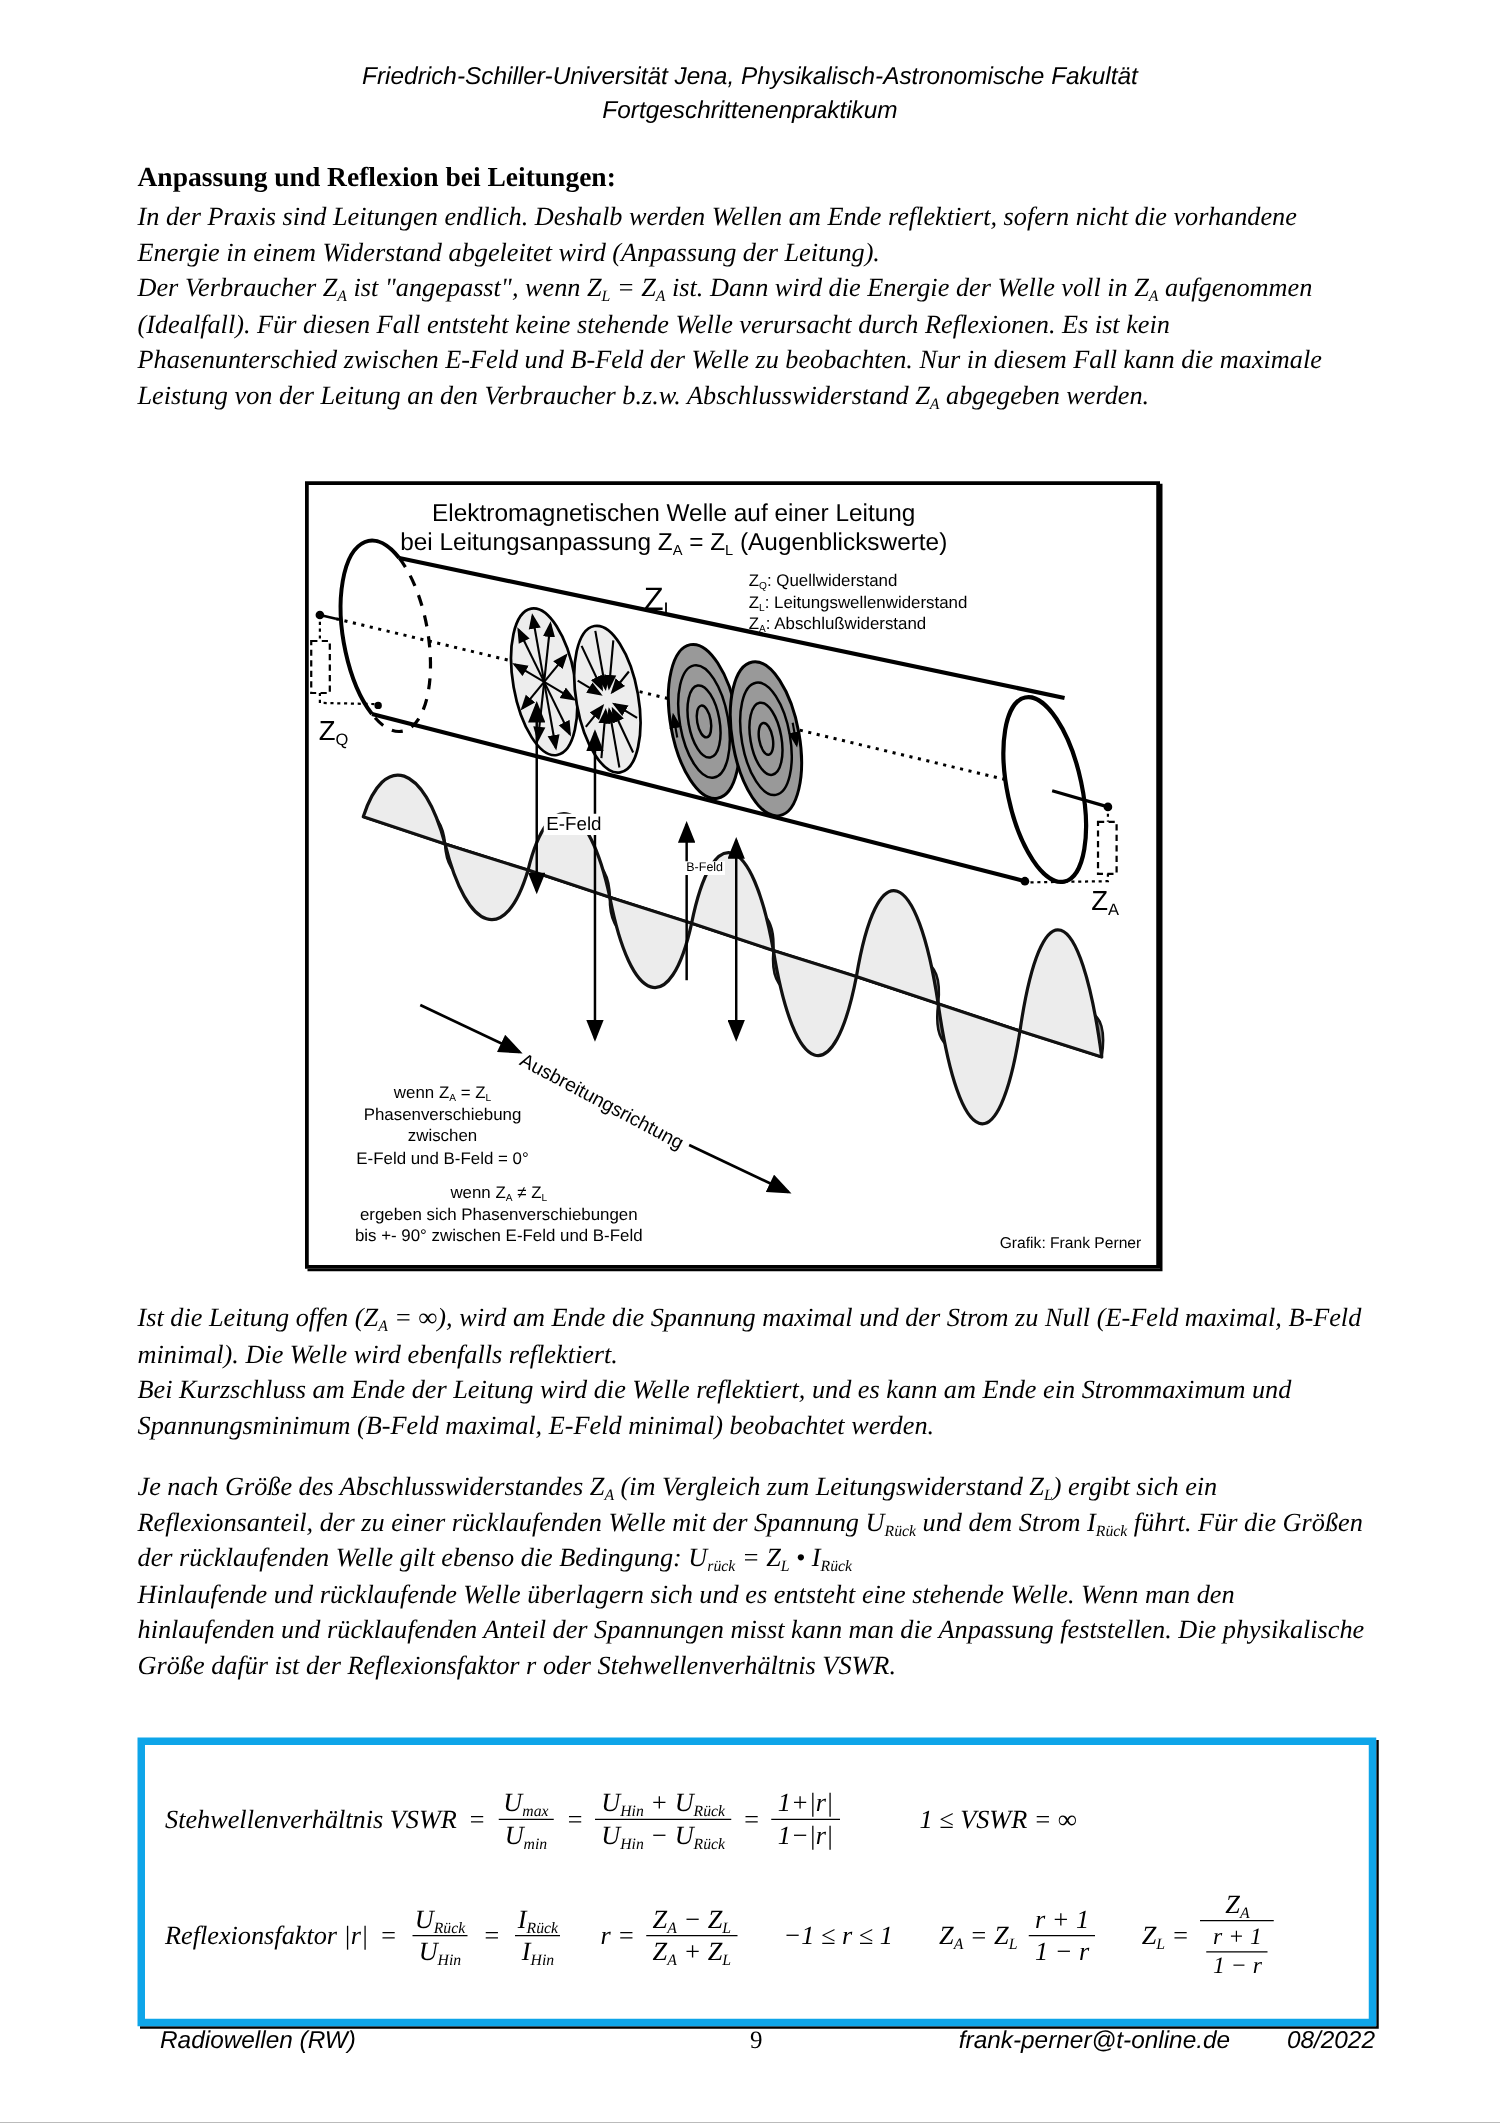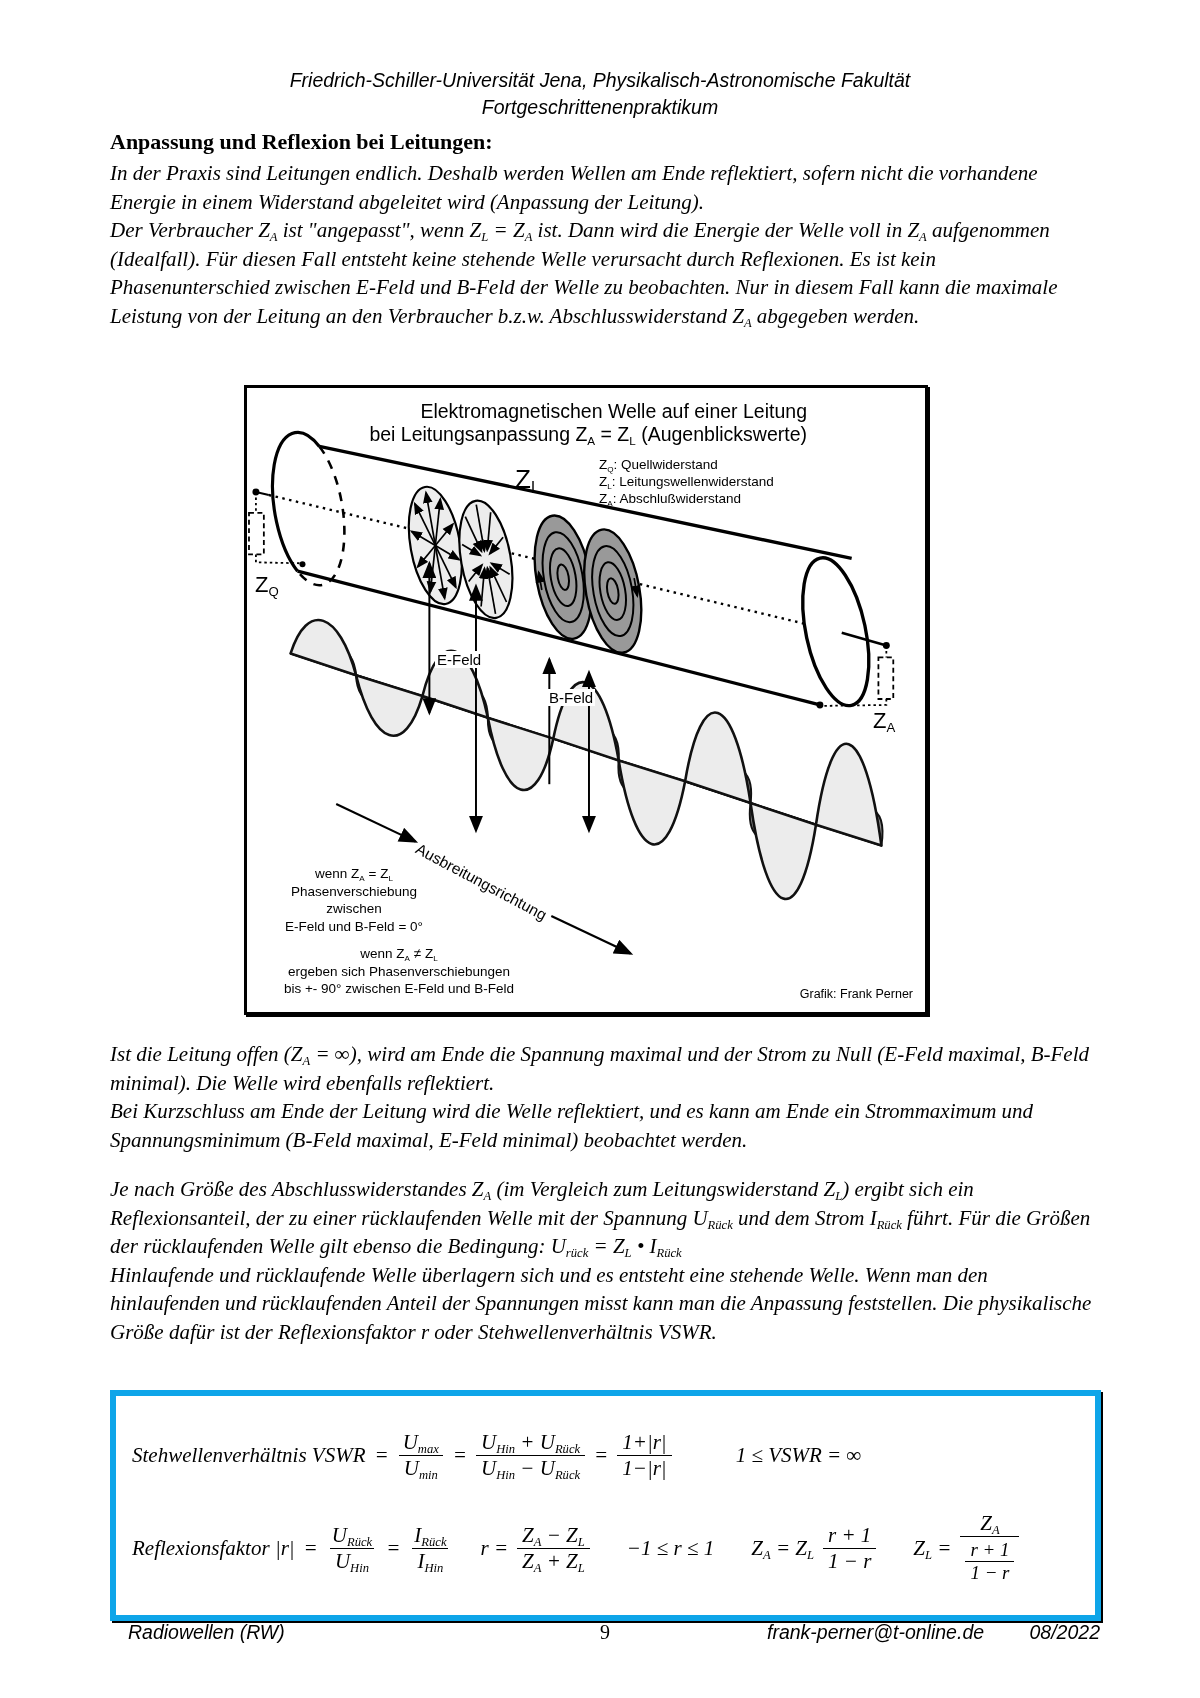--- a/index.html
+++ b/index.html
@@ -1,36 +1,36 @@
 <!DOCTYPE html>
 <html><head>
 <meta charset="utf-8">
 <style>
   html,body{margin:0;padding:0;background:#888;}
   .page{position:relative;width:1200px;height:1698px;background:#fff;color:#000;
         font-family:"Liberation Serif",serif;overflow:hidden;margin:0 auto;}
   .header{position:absolute;top:48px;left:0;width:100%;text-align:center;
-          font:italic 19.5px/27px "Liberation Sans",sans-serif;margin-top:19px;}
+          font:italic 19.5px/27px "Liberation Sans",sans-serif;}
   .heading{position:absolute;left:110px;top:129px;margin:0;font-size:22px;font-weight:bold;
            font-family:"Liberation Serif",serif;}
   .para{position:absolute;left:110px;width:990px;font-size:21px;line-height:28.6px;font-style:italic;}
   .para p{margin:0;}
   
   .figure{position:absolute;left:244px;top:385px;width:678px;height:624px;
           border:3px solid #000;box-shadow:2px 2px 0 #000;background:#fff;
           font-family:"Liberation Sans",sans-serif;}
   .figure svg{position:absolute;left:0;top:0;width:100%;height:100%;}
   .fl{position:absolute;white-space:nowrap;}
-  .ftitle{left:0;top:12px;width:560px;text-align:right;font-size:19.5px;line-height:23px;}
+  .ftitle{left:0;top:12px;width:560px;text-align:center;font-size:19.5px;line-height:23px;padding-left:12px;}
   .legend{left:352px;top:68px;font-size:13.5px;line-height:17px;}
   .lbl-zl{left:268px;top:76px;font-size:26px;}
   .lbl-zq{left:8px;top:184px;font-size:22px;}
   .lbl-za{left:626px;top:320px;font-size:22px;}
   .lbl-efeld{left:188px;top:263px;font-size:15px;background:#fff;padding:0 2px;}
-  .lbl-bfeld{left:300px;top:301px;font-size:15px;background:#fff;padding:0 2px;}
+  .lbl-bfeld{left:300px;top:301px;font-size:10px;background:#fff;padding:0 2px;}
   .lbl-dir{left:174px;top:452px;font-size:15.5px;transform:rotate(28deg);transform-origin:0 0;}
   .note1{left:18px;top:477px;width:178px;text-align:center;font-size:13.5px;line-height:17.5px;}
   .note2{left:18px;top:557px;width:268px;text-align:center;font-size:13.5px;line-height:17.5px;}
   .credit{right:12px;top:599px;font-size:12.5px;}
   
   .fbox{position:absolute;left:110px;top:1390px;width:979px;height:219px;border:6px solid #0ea5e9;
         box-shadow:2px 2px 0 #000;background:#fff;font-style:italic;font-size:21px;}
   .frow{position:absolute;left:16px;display:flex;align-items:center;gap:9px;white-space:nowrap;}
   .frow1{top:20px;height:78px;}
   .frow2{top:96px;height:112px;}

